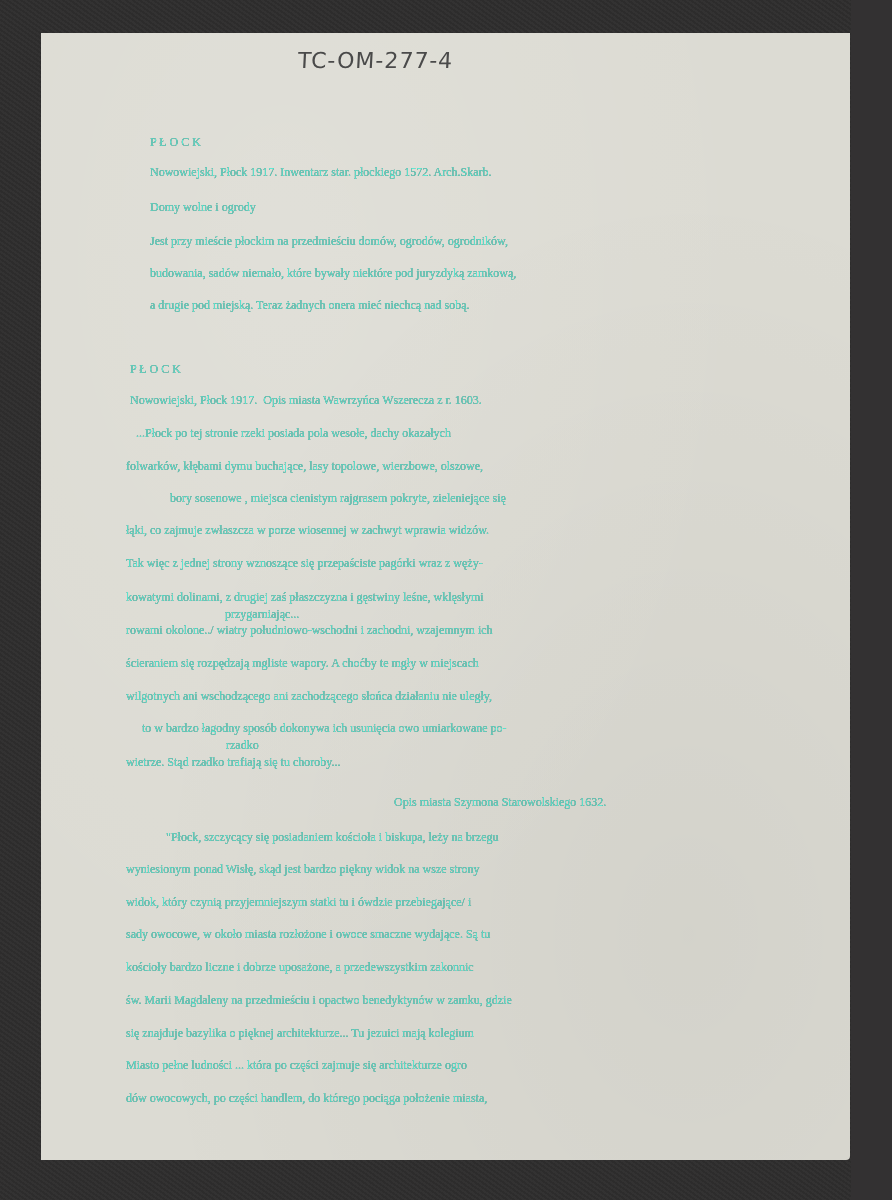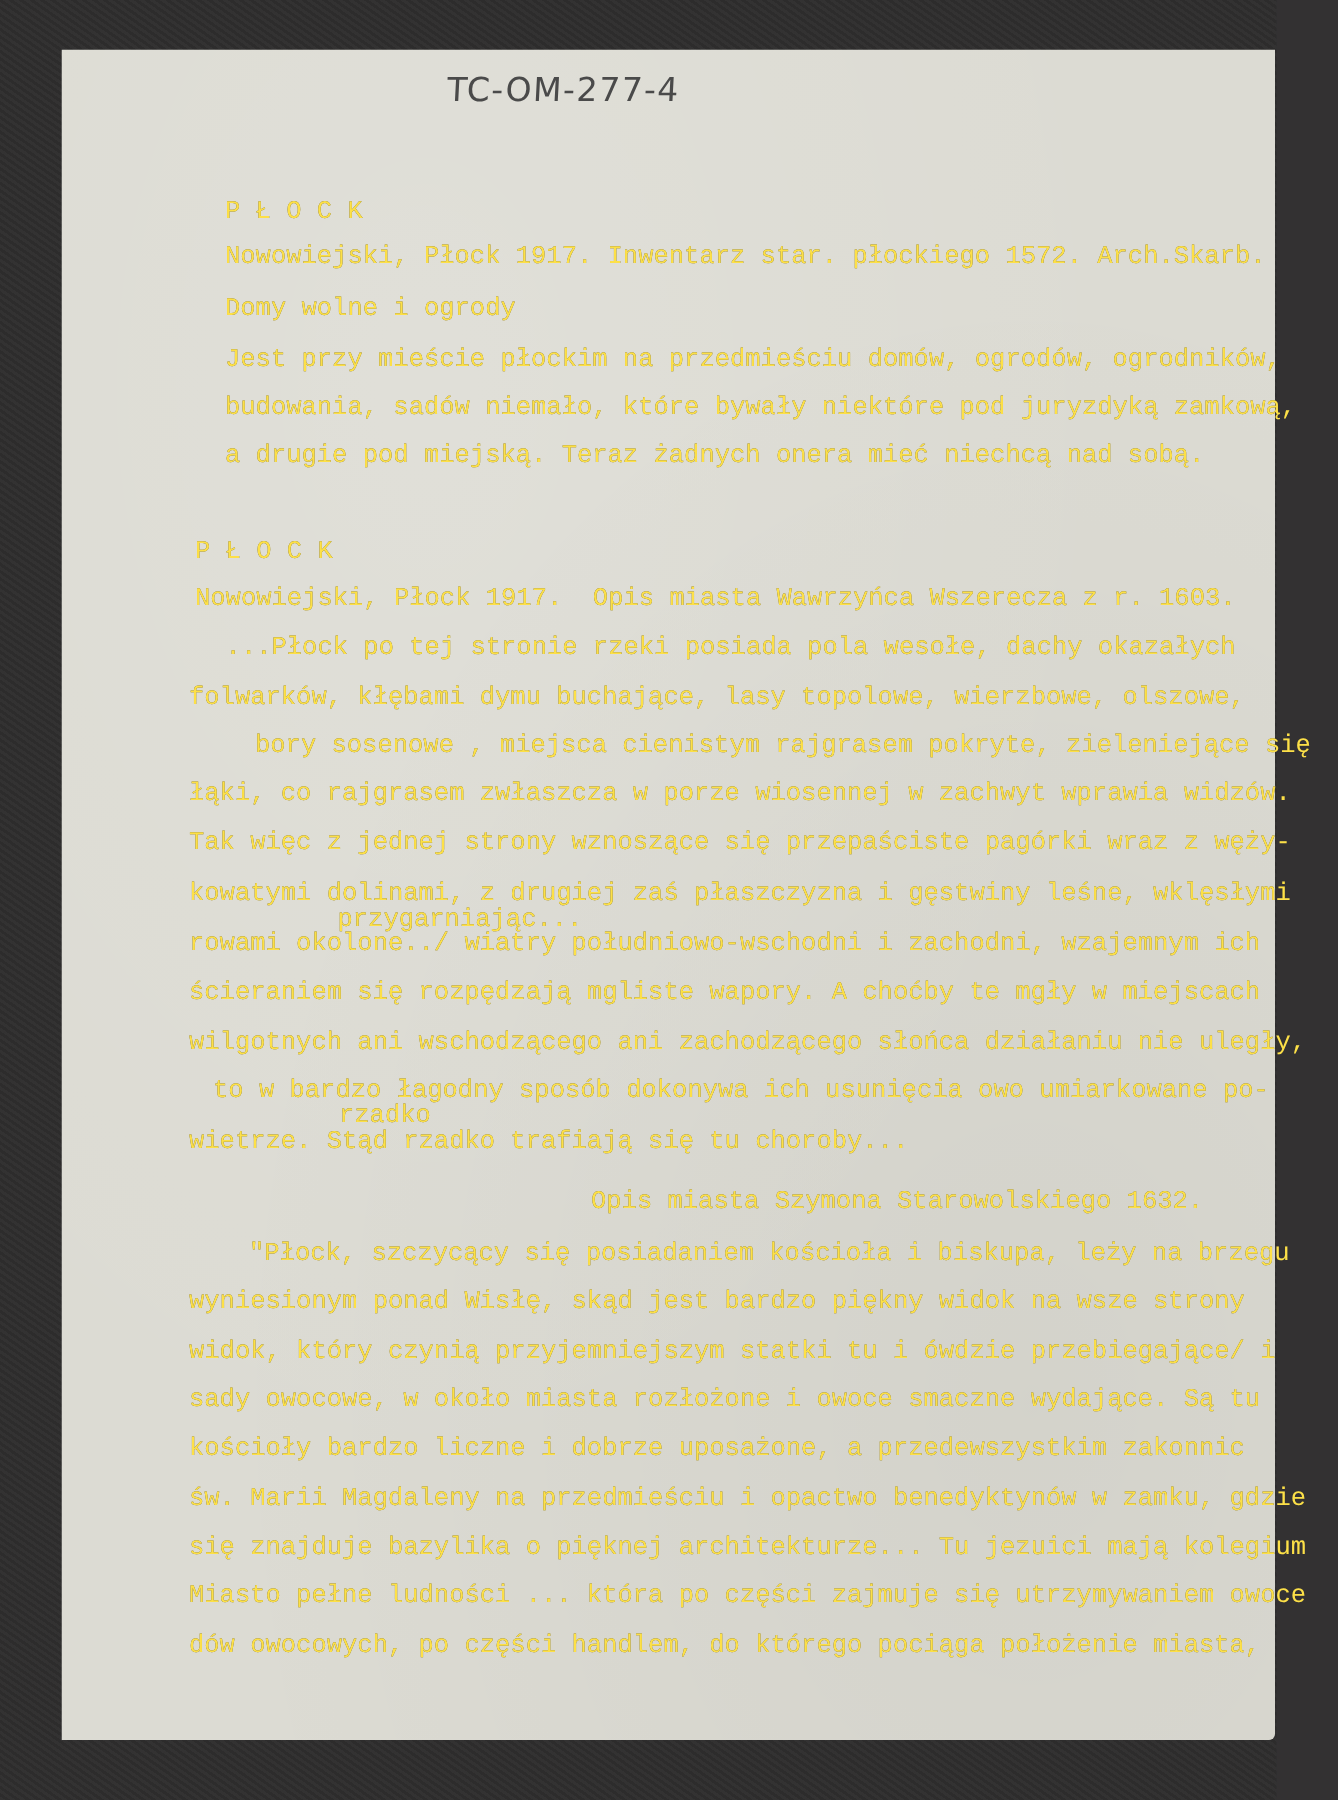--- a/index.html
+++ b/index.html
@@ -19,22 +19,22 @@
                         radial-gradient(ellipse at 80% 80%, rgba(0,0,0,0.04), rgba(0,0,0,0) 60%);
       border-bottom-right-radius: 4px;
     }
     .sig {
       position: absolute; left: 298px; top: 48px;
       font-family: "DejaVu Sans", sans-serif; font-size: 22px; letter-spacing: 1px;
       color: #4a4a4a; transform: skewX(-3deg);
     }
     .tl {
       position: absolute; white-space: pre;
-      font-family: Liberation Mono, monospace;
-      font-size: 17px; color: #fde047; line-height: 16px;
+      font-family: Liberation Serif, serif;
+      font-size: 12px; color: #5eead4; line-height: 16px;
       text-shadow: 0 0 0.4px #3b3b3b;
     }
   </style>
 </head>
 <body>
 
 <div class="right-band"></div>
 
 <div class="paper"></div>
 
@@ -45,33 +45,33 @@
 <div class="tl" style="left:150px;top:199px;">Domy wolne i ogrody</div>
 <div class="tl" style="left:150px;top:233px;">Jest przy mieście płockim na przedmieściu domów, ogrodów, ogrodników,</div>
 <div class="tl" style="left:150px;top:265px;">budowania, sadów niemało, które bywały niektóre pod juryzdyką zamkową,</div>
 <div class="tl" style="left:150px;top:297px;">a drugie pod miejską. Teraz żadnych onera mieć niechcą nad sobą.</div>
 
 <div class="tl" style="left:130px;top:361px;">P Ł O C K</div>
 <div class="tl" style="left:130px;top:392px;">Nowowiejski, Płock 1917.  Opis miasta Wawrzyńca Wszerecza z r. 1603.</div>
 <div class="tl" style="left:130px;top:425px;">  ...Płock po tej stronie rzeki posiada pola wesołe, dachy okazałych</div>
 <div class="tl" style="left:126px;top:458px;">folwarków, kłębami dymu buchające, lasy topolowe, wierzbowe, olszowe,</div>
 <div class="tl" style="left:126px;top:490px;margin-left:44px;">bory sosenowe , miejsca cienistym rajgrasem pokryte, zieleniejące się</div>
-<div class="tl" style="left:126px;top:522px;">łąki, co rajgrasem zwłaszcza w porze wiosennej w zachwyt wprawia widzów.</div>
+<div class="tl" style="left:126px;top:522px;">łąki, co zajmuje zwłaszcza w porze wiosennej w zachwyt wprawia widzów.</div>
 <div class="tl" style="left:126px;top:555px;text-align:right;">Tak więc z jednej strony wznoszące się przepaściste pagórki wraz z węży-</div>
 <div class="tl" style="left:126px;top:589px;">kowatymi dolinami, z drugiej zaś płaszczyzna i gęstwiny leśne, wklęsłymi</div>
 <div class="tl" style="left:225px;top:606px;">przygarniając...</div>
 <div class="tl" style="left:126px;top:622px;">rowami okolone../ wiatry południowo-wschodni i zachodni, wzajemnym ich</div>
 <div class="tl" style="left:126px;top:655px;">ścieraniem się rozpędzają mgliste wapory. A choćby te mgły w miejscach</div>
 <div class="tl" style="left:126px;top:688px;">wilgotnych ani wschodzącego ani zachodzącego słońca działaniu nie uległy,</div>
 <div class="tl" style="left:142px;top:720px;">to w bardzo łagodny sposób dokonywa ich usunięcia owo umiarkowane po-</div>
 <div class="tl" style="left:226px;top:737px;">rzadko</div>
 <div class="tl" style="left:126px;top:754px;">wietrze. Stąd rzadko trafiają się tu choroby...</div>
 
 <div class="tl" style="left:394px;top:794px;">Opis miasta Szymona Starowolskiego 1632.</div>
 <div class="tl" style="left:166px;top:829px;">"Płock, szczycący się posiadaniem kościoła i biskupa, leży na brzegu</div>
 <div class="tl" style="left:126px;top:861px;">wyniesionym ponad Wisłę, skąd jest bardzo piękny widok na wsze strony</div>
 <div class="tl" style="left:126px;top:894px;text-align:center;">widok, który czynią przyjemniejszym statki tu i ówdzie przebiegające/ i</div>
 <div class="tl" style="left:126px;top:926px;">sady owocowe, w około miasta rozłożone i owoce smaczne wydające. Są tu</div>
 <div class="tl" style="left:126px;top:959px;">kościoły bardzo liczne i dobrze uposażone, a przedewszystkim zakonnic</div>
 <div class="tl" style="left:126px;top:992px;">św. Marii Magdaleny na przedmieściu i opactwo benedyktynów w zamku, gdzie</div>
 <div class="tl" style="left:126px;top:1025px;">się znajduje bazylika o pięknej architekturze... Tu jezuici mają kolegium</div>
-<div class="tl" style="left:126px;top:1057px;">Miasto pełne ludności ... która po części zajmuje się utrzymywaniem owoce</div>
+<div class="tl" style="left:126px;top:1057px;">Miasto pełne ludności ... która po części zajmuje się architekturze ogro</div>
 <div class="tl" style="left:126px;top:1090px;">dów owocowych, po części handlem, do którego pociąga położenie miasta,</div>
 
 </body></html>

